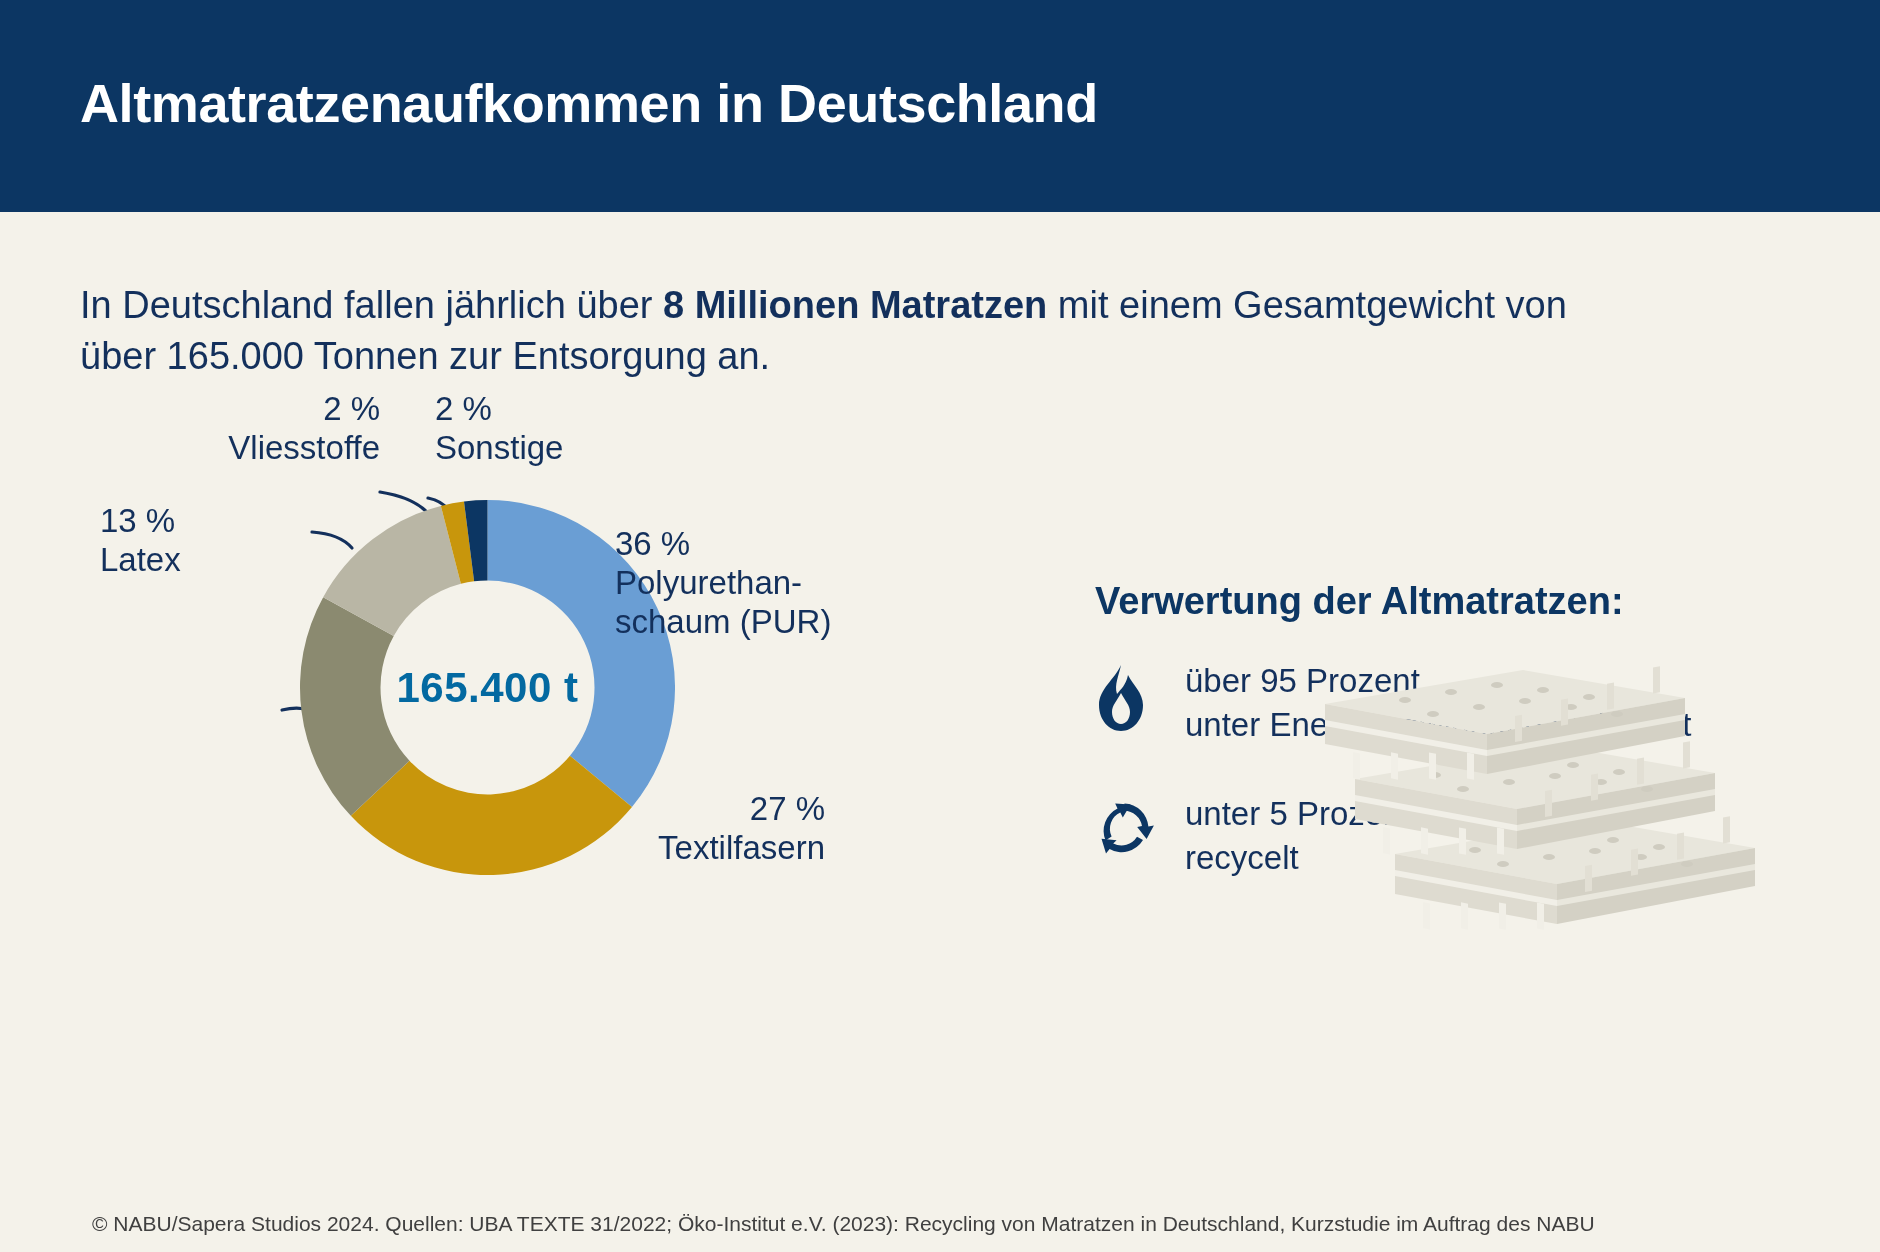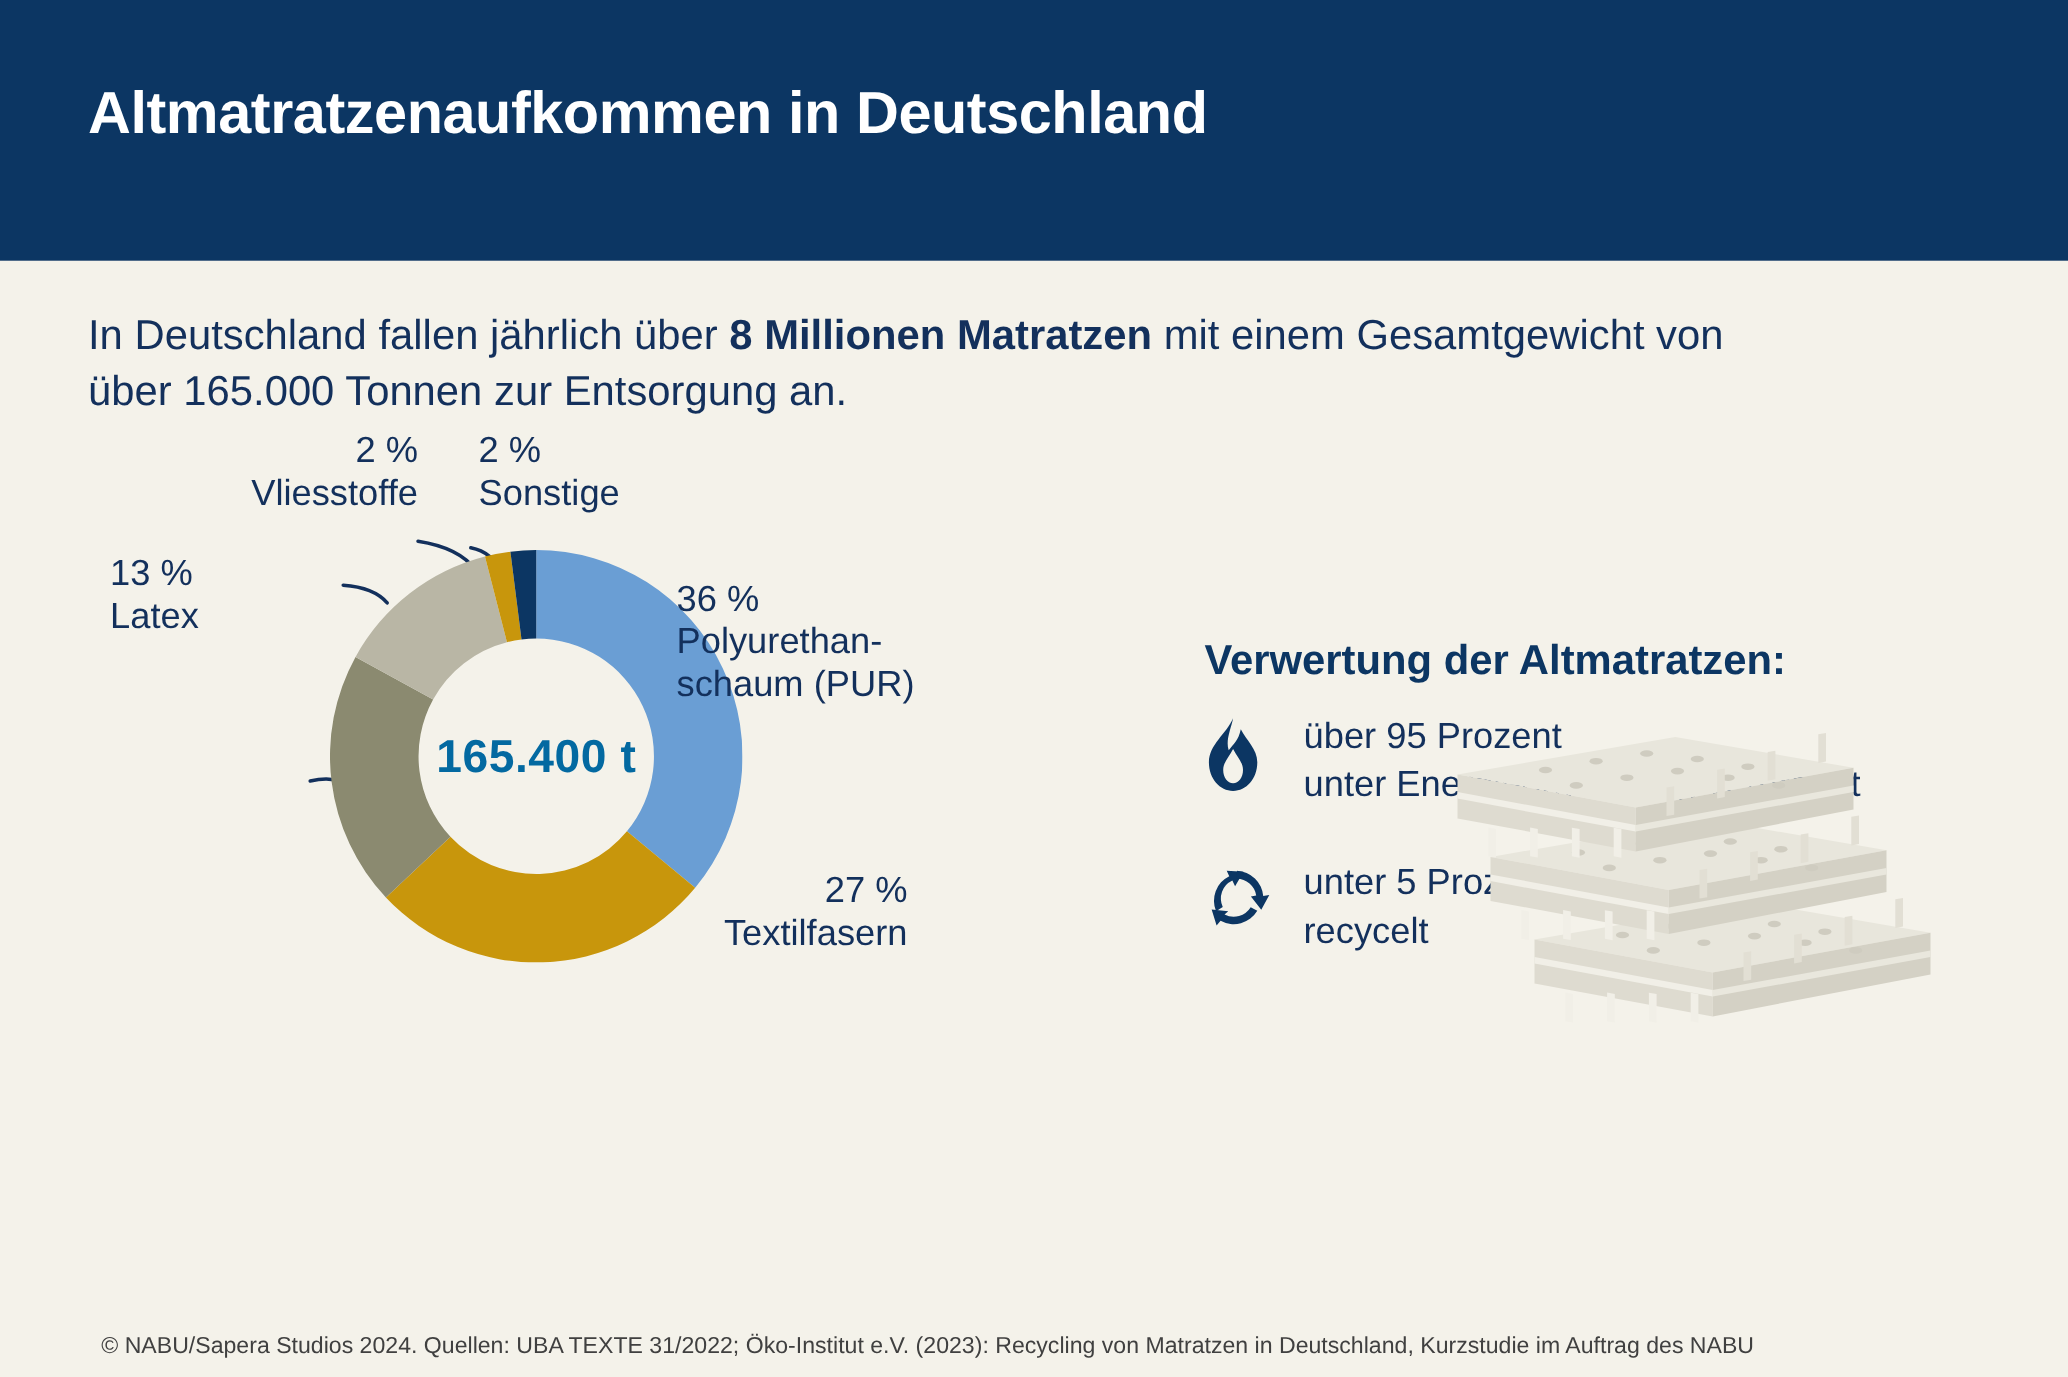--- a/index.html
+++ b/index.html
@@ -10,21 +10,21 @@
     color: #13305c;
     overflow: hidden;
     position: relative;
   }
 
   
   .header {
     position: absolute;
     left: 0; top: 0;
     width: 1880px;
-    height: 237px;
+    height: 212px;
     background: #0c3663;
   }
   .header-title {
     position: absolute;
     left: 80px;
     top: 72px;
     font-size: 54px;
     font-weight: bold;
     color: #ffffff;
     letter-spacing: -0.4px;
@@ -96,21 +96,21 @@
   .panel {
     position: absolute;
     left: 1095px;
     top: 580px;
     width: 760px;
   }
   .panel-title {
     font-size: 38px;
     font-weight: bold;
     color: #0c3663;
-    margin-bottom: 24px;
+    margin-bottom: 36px;
   }
   .panel-item {
     display: flex;
     align-items: flex-start;
     margin-bottom: 46px;
   }
   .panel-icon {
     width: 90px;
     flex: 0 0 90px;
     padding-top: 4px;

